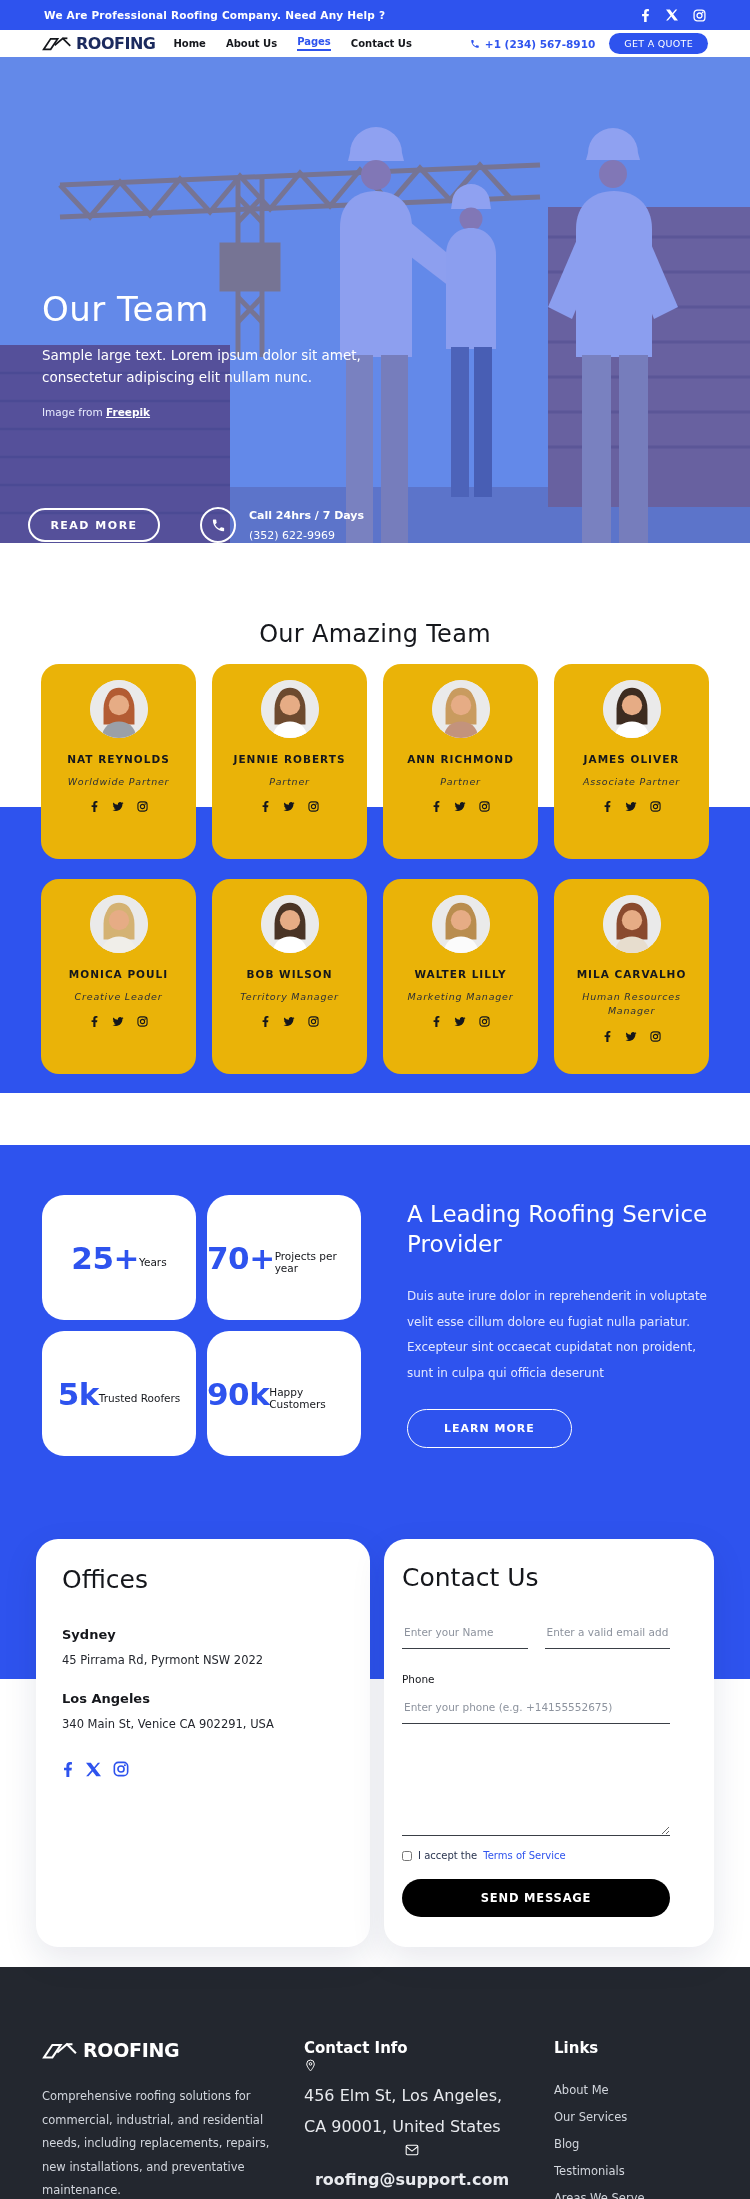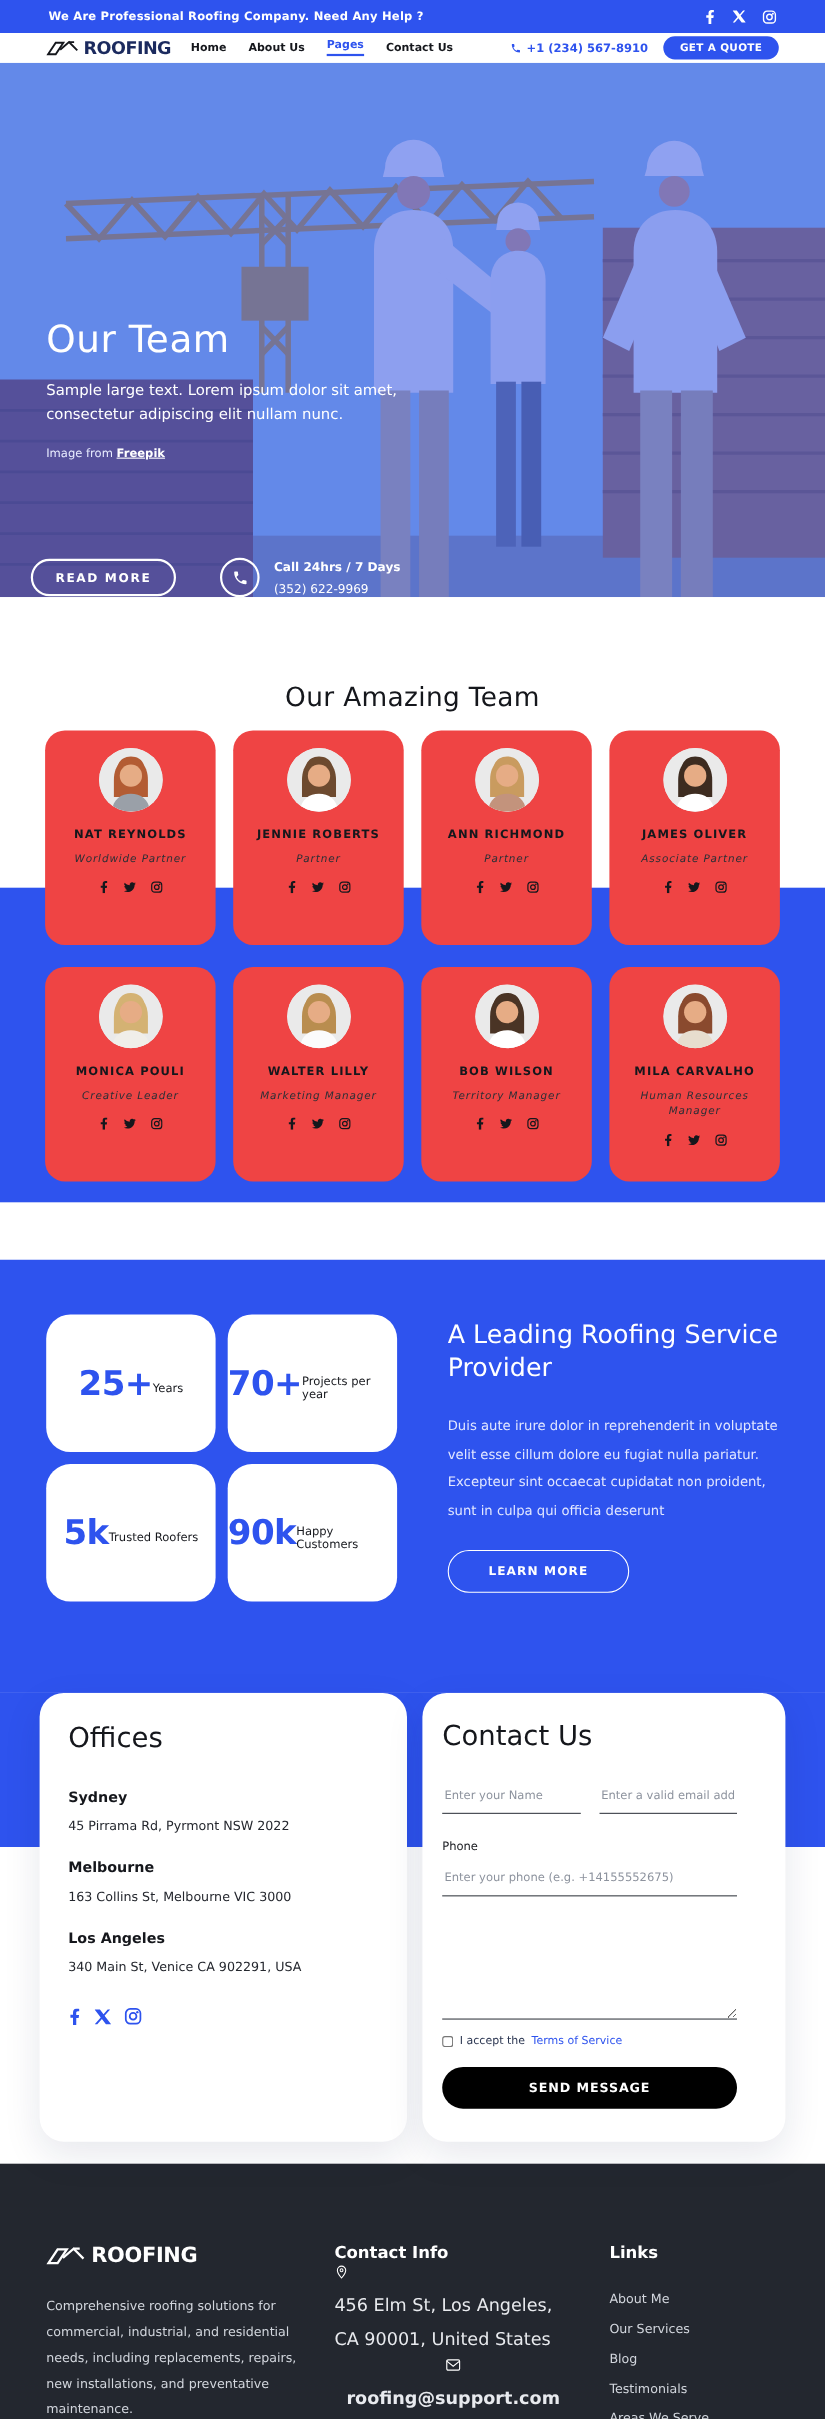--- a/index.html
+++ b/index.html
@@ -15,21 +15,21 @@
   
   .navbar { height:27px; background:#fff; display:flex; align-items:center; padding:0 42px; }
   .brand { display:flex; align-items:center; gap:4px; }
   .brand-text { font-size:16px; font-weight:800; letter-spacing:-0.5px; color:#1b2a5e; }
   .nav-menu { display:flex; align-items:center; gap:20px; margin-left:18px; }
   .nav-link { font-size:10px; font-weight:700; color:#15171c; cursor:pointer; }
   .nav-link.active { color:#2e53ee; border-bottom:2px solid #2e53ee; padding-bottom:2px; }
   .nav-right { margin-left:auto; display:flex; align-items:center; gap:14px; }
   .nav-phone { display:flex; align-items:center; gap:5px; color:#2e53ee; font-size:10.5px; font-weight:800; }
   .quote-btn { background:#2e53ee; color:#fff; border:0; border-radius:11px; height:21px;
-               padding:0 15px; font-size:9.5px; font-weight:700; letter-spacing:.3px; cursor:pointer;
+               padding:0 15px; font-size:9.5px; font-weight:400; letter-spacing:.3px; cursor:pointer;
                font-family:inherit; }
 
   
   .hero { position:relative; height:486px; overflow:hidden; }
   .hero-scene { position:absolute; inset:0; }
   .hero-overlay { position:absolute; inset:0; background:rgba(47,82,236,0.52); }
   .hero-content { position:absolute; left:42px; top:232px; color:#fff; width:340px; }
   .hero-title { font-size:34px; font-weight:500; letter-spacing:.5px; }
   .hero-sub { margin-top:16px; font-size:13.5px; line-height:1.6; font-weight:400; width:320px; }
   .hero-credit { margin-top:18px; font-size:10.5px; color:#e8ecff; }
@@ -42,21 +42,21 @@
   .call-info { margin-left:13px; color:#fff; }
   .call-label { font-size:11px; font-weight:600; }
   .call-number { font-size:11px; margin-top:7px; }
 
   
   .team-section { position:relative; background:#fff; padding-top:77px; padding-bottom:71px; }
   .team-heading { text-align:center; font-size:24px; font-weight:500; color:#15171c; letter-spacing:.3px; }
   .team-band { position:absolute; left:0; right:0; top:264px; height:286px; background:#2e53ee; }
   .team-grid { position:relative; z-index:1; width:668px; margin:16px auto 0; display:grid;
                grid-template-columns:repeat(4,155px); gap:20px 16px; }
-  .member-card { background:#ef4444; border-radius:18px; min-height:195px; text-align:center;
+  .member-card { background:#eab308; border-radius:18px; min-height:195px; text-align:center;
                  padding:12px 8px 14px; }
   .avatar { width:58px; height:58px; border-radius:50%; overflow:hidden; margin:4px auto 0; background:#e9e9e9; }
   .avatar svg { display:block; }
   .member-name { margin-top:15px; font-size:10.5px; font-weight:700; letter-spacing:1px; color:#15171c; }
   .member-title { margin-top:10px; font-size:9.5px; font-style:italic; letter-spacing:.8px; color:#2b2f36; line-height:1.5; }
   .member-soc { margin-top:12px; display:flex; justify-content:center; gap:13px; }
   .member-soc svg { display:block; }
 
   
   .stats-zone { background:#2e53ee; display:flex; padding:50px 0 83px; }
@@ -372,48 +372,48 @@
         <svg width="12" height="11" viewBox="0 0 24 24" fill="#15171c">
             <use href="#ic-bird"></use>
           </svg>
         <svg width="11" height="11" viewBox="0 0 24 24" fill="#15171c" stroke="#15171c">
             <use href="#ic-insta"></use>
           </svg>
       </div>
     </div>
 
     <div class="member-card">
+      <div class="avatar" style="--hair:#4a3425;--shirt:#ffffff">
+          <svg width="58" height="58" viewBox="0 0 60 60">
+            <use href="#avatar-person"></use>
+          </svg>
+        </div>
+      <div class="member-name">BOB WILSON</div>
+      <div class="member-title">Territory Manager</div>
+      <div class="member-soc">
+        <svg width="9" height="11" viewBox="0 0 320 512" fill="#15171c">
+            <use href="#ic-fb"></use>
+          </svg>
+        <svg width="12" height="11" viewBox="0 0 24 24" fill="#15171c">
+            <use href="#ic-bird"></use>
+          </svg>
+        <svg width="11" height="11" viewBox="0 0 24 24" fill="#15171c" stroke="#15171c">
+            <use href="#ic-insta"></use>
+          </svg>
+      </div>
+    </div>
+
+    <div class="member-card">
       <div class="avatar" style="--hair:#b98d4f;--shirt:#fbfbfb">
           <svg width="58" height="58" viewBox="0 0 60 60">
             <use href="#avatar-person"></use>
           </svg>
         </div>
       <div class="member-name">WALTER LILLY</div>
       <div class="member-title">Marketing Manager</div>
-      <div class="member-soc">
-        <svg width="9" height="11" viewBox="0 0 320 512" fill="#15171c">
-            <use href="#ic-fb"></use>
-          </svg>
-        <svg width="12" height="11" viewBox="0 0 24 24" fill="#15171c">
-            <use href="#ic-bird"></use>
-          </svg>
-        <svg width="11" height="11" viewBox="0 0 24 24" fill="#15171c" stroke="#15171c">
-            <use href="#ic-insta"></use>
-          </svg>
-      </div>
-    </div>
-
-    <div class="member-card">
-      <div class="avatar" style="--hair:#4a3425;--shirt:#ffffff">
-          <svg width="58" height="58" viewBox="0 0 60 60">
-            <use href="#avatar-person"></use>
-          </svg>
-        </div>
-      <div class="member-name">BOB WILSON</div>
-      <div class="member-title">Territory Manager</div>
       <div class="member-soc">
         <svg width="9" height="11" viewBox="0 0 320 512" fill="#15171c">
             <use href="#ic-fb"></use>
           </svg>
         <svg width="12" height="11" viewBox="0 0 24 24" fill="#15171c">
             <use href="#ic-bird"></use>
           </svg>
         <svg width="11" height="11" viewBox="0 0 24 24" fill="#15171c" stroke="#15171c">
             <use href="#ic-insta"></use>
           </svg>
@@ -470,24 +470,20 @@
   </div>
 </section>
 
 <section class="oc-zone">
 
   <div class="panel offices-card">
     <h2 class="panel-heading">Offices</h2>
     <div class="loc-block">
       <div class="loc-city">Sydney</div>
       <div class="loc-addr">45 Pirrama Rd, Pyrmont NSW 2022</div>
-    </div>
-    <div class="loc-block">
-      <div class="loc-city">Melbourne</div>
-      <div class="loc-addr">163 Collins St, Melbourne VIC 3000</div>
     </div>
     <div class="loc-block">
       <div class="loc-city">Los Angeles</div>
       <div class="loc-addr">340 Main St, Venice CA 902291, USA</div>
     </div>
     <div class="office-soc">
       <svg width="12" height="15" viewBox="0 0 320 512" fill="#2e53ee">
           <use href="#ic-fb"></use>
         </svg>
       <svg width="15" height="15" viewBox="0 0 24 24" fill="#2e53ee">

